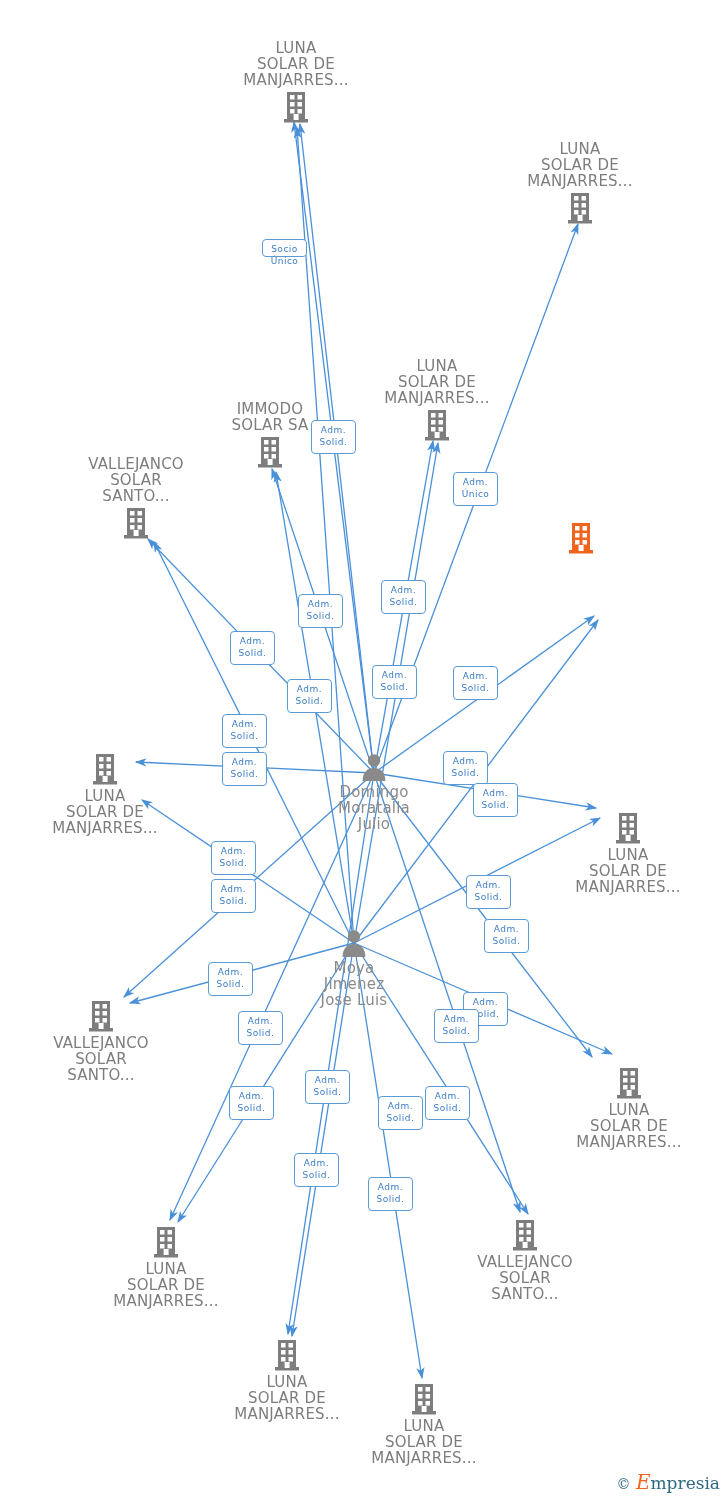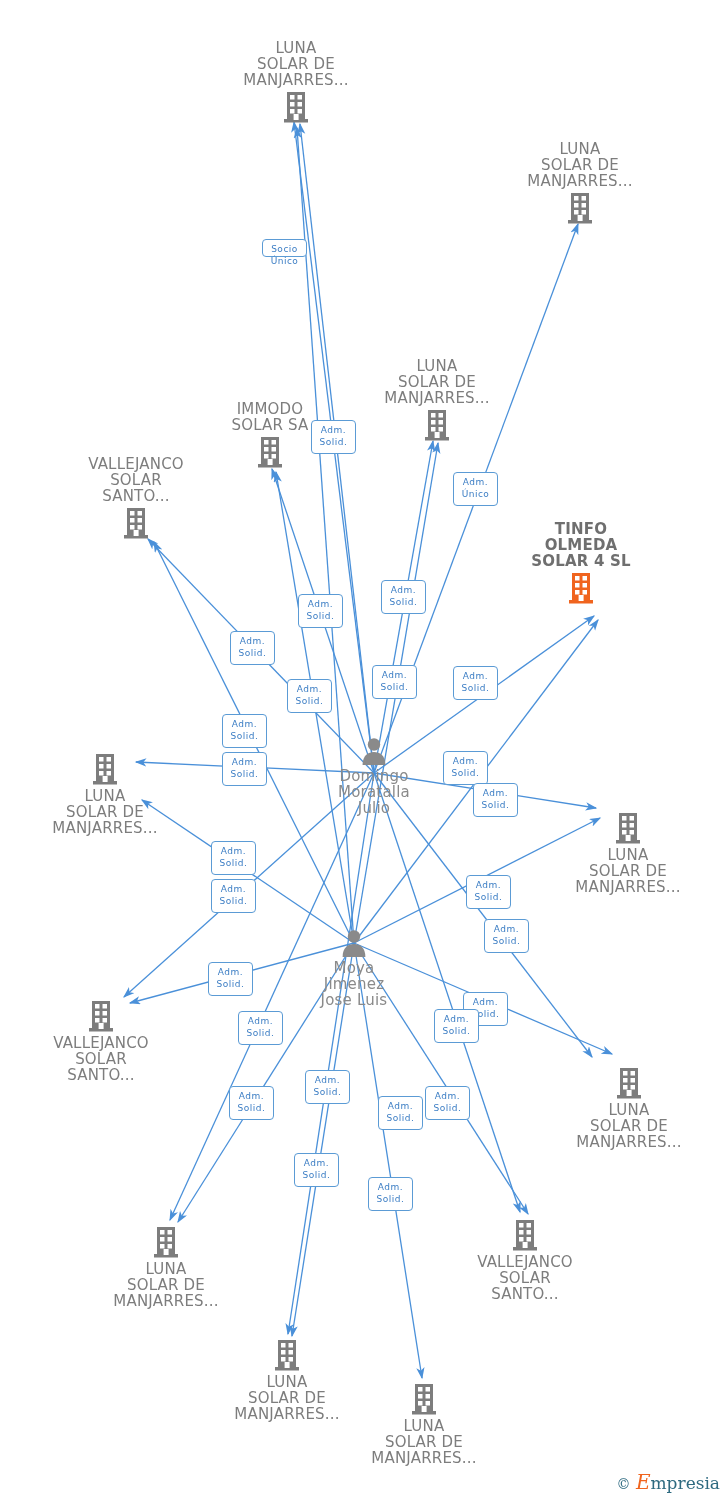--- a/index.html
+++ b/index.html
@@ -219,23 +219,20 @@
             <rect x="9" y="5" width="4.5" height="4.5" fill="#ffffff"></rect>
             <rect x="16.5" y="5" width="4.5" height="4.5" fill="#ffffff"></rect>
             <rect x="9" y="12" width="4.5" height="4.5" fill="#ffffff"></rect>
             <rect x="16.5" y="12" width="4.5" height="4.5" fill="#ffffff"></rect>
             <rect x="9" y="19" width="4.5" height="4.5" fill="#ffffff"></rect>
             <rect x="16.5" y="19" width="4.5" height="4.5" fill="#ffffff"></rect>
             <rect x="12.6" y="24" width="5" height="6" fill="#ffffff"></rect>
           </svg></div>
       </div>
       <div class="node focus cap-top" style="left: 581px; top: 521px;">
-        <div class="caption">TINFO
-OLMEDA
-SOLAR 4 SL</div>
         <div class="glyph"><svg width="30" height="34" viewBox="0 0 30 34" aria-hidden="true">
             <rect x="6" y="2" width="18" height="28" fill="#f0641e"></rect>
             <rect x="3" y="29" width="24" height="3.5" fill="#f0641e"></rect>
             <rect x="9" y="5" width="4.5" height="4.5" fill="#ffffff"></rect>
             <rect x="16.5" y="5" width="4.5" height="4.5" fill="#ffffff"></rect>
             <rect x="9" y="12" width="4.5" height="4.5" fill="#ffffff"></rect>
             <rect x="16.5" y="12" width="4.5" height="4.5" fill="#ffffff"></rect>
             <rect x="9" y="19" width="4.5" height="4.5" fill="#ffffff"></rect>
             <rect x="16.5" y="19" width="4.5" height="4.5" fill="#ffffff"></rect>
             <rect x="12.6" y="24" width="5" height="6" fill="#ffffff"></rect>
@@ -362,21 +359,21 @@
             <rect x="9" y="12" width="4.5" height="4.5" fill="#ffffff"></rect>
             <rect x="16.5" y="12" width="4.5" height="4.5" fill="#ffffff"></rect>
             <rect x="9" y="19" width="4.5" height="4.5" fill="#ffffff"></rect>
             <rect x="16.5" y="19" width="4.5" height="4.5" fill="#ffffff"></rect>
             <rect x="12.6" y="24" width="5" height="6" fill="#ffffff"></rect>
           </svg></div>
         <div class="caption">LUNA
 SOLAR DE
 MANJARRES...</div>
       </div>
-      <div class="node person cap-bottom" style="left: 374px; top: 736px;">
+      <div class="node person cap-bottom" style="left: 374px; top: 752px;">
         <div class="glyph"><svg width="30" height="30" viewBox="0 0 30 30" aria-hidden="true">
             <circle cx="15" cy="8.5" r="6.2" fill="#8a8a8a"></circle>
             <path d="M3.6 29 C3.6 19.5 9 16 15 16 C21 16 26.4 19.5 26.4 29 Z" fill="#8a8a8a"></path>
           </svg></div>
         <div class="caption">Domingo
 Moratalla
 Julio</div>
       </div>
       <div class="node person cap-bottom" style="left: 354px; top: 928px; text-align: center;">
         <div class="glyph"><svg width="30" height="30" viewBox="0 0 30 30" aria-hidden="true">

